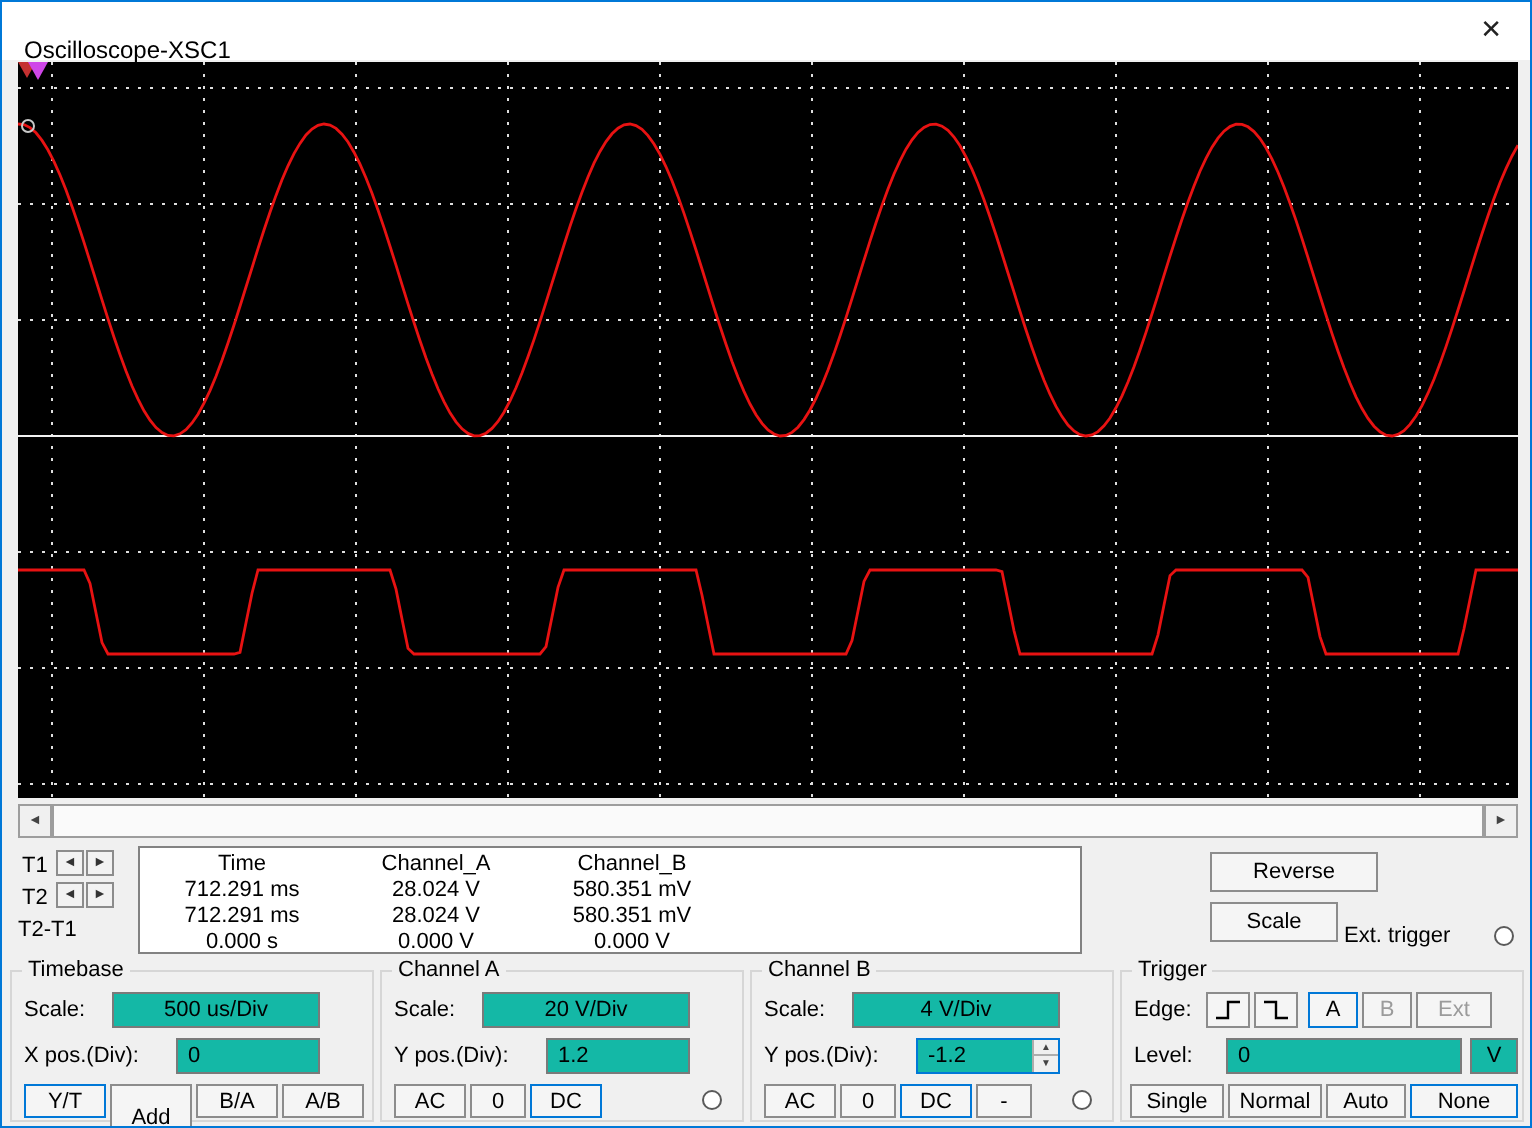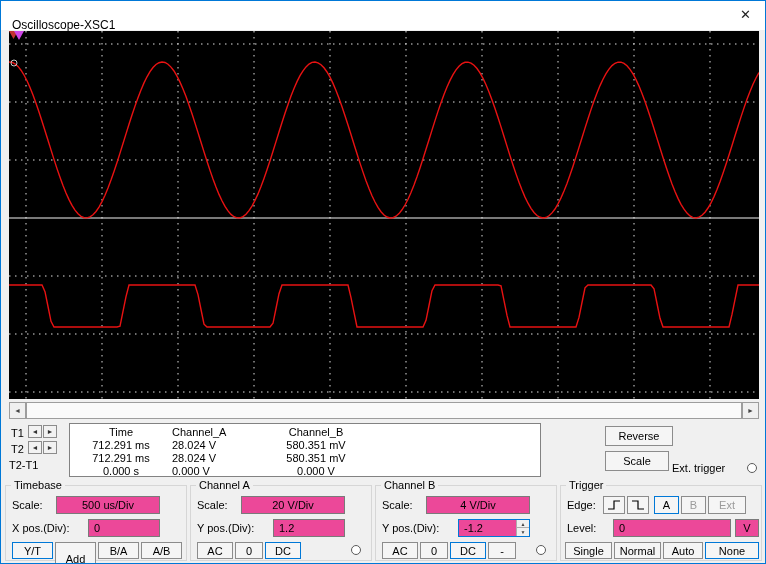--- a/index.html
+++ b/index.html
@@ -17,29 +17,29 @@
           display:flex; align-items:center; justify-content:center; }
   .sthumb { position:absolute; left:17px; top:0; width:716px; height:17px;
             background:#fafafa; border:1px solid #9d9d9d; }
   .lbl { position:absolute; line-height:18px; font-size:11px; white-space:nowrap; }
   .btn { position:absolute; display:flex; align-items:center; justify-content:center;
          background:#f5f5f5; border:1px solid #8c8c8c; font-size:11px; cursor:default; }
   .btn.sel { border:1px solid #0078d7; }
   .btn.dis { color:#9b9b9b; }
   .cbtn { position:absolute; width:14px; height:13px; background:#f2f2f2; border:1px solid #8c8c8c;
           font-size:7px; color:#333; display:flex; align-items:center; justify-content:center; }
-  .inp { position:absolute; height:18px; background:#ec4899; border:1px solid #7a7a7a;
+  .inp { position:absolute; height:18px; background:#14b8a6; border:1px solid #7a7a7a;
          display:flex; align-items:center; justify-content:center; font-size:11px; }
   .inp.left { justify-content:flex-start; padding-left:5px; }
   .inp.focus { border-color:#0078d7; }
   .measbox { position:absolute; left:68px; top:422px; width:472px; height:54px;
              background:#fff; border:1px solid #828282; overflow:hidden; }
   .mrow { display:flex; height:13px; line-height:13px; font-size:11px; }
   .mrow span:nth-child(1){ width:102px; text-align:center; }
-  .mrow span:nth-child(2){ width:92px;  }
+  .mrow span:nth-child(2){ width:92px;  text-align:center; }
   .mrow span:nth-child(3){ width:104px; text-align:center; }
   .group { position:absolute; height:76px; border:1px solid #d6d6d6; }
   .gtitle { position:absolute; top:-7px; left:5px; background:#f0f0f0; padding:0 3px; font-size:11px; }
   .radio { position:absolute; width:10px; height:10px; border:1px solid #5a5a5a;
            border-radius:50%; background:#fff; }
   .spin { position:absolute; right:0; top:0; width:13px; height:16px; border-left:1px solid #adadad; }
   .spin div { height:8px; background:#f0f0f0; font-size:5px; color:#444; text-align:center; line-height:8px; }
   .spin div:first-child { border-bottom:1px solid #adadad; }
 </style>
 </head>
@@ -113,21 +113,21 @@
       <span>28.024 V</span>
       <span>580.351 mV</span>
     </div>
     <div class="mrow">
       <span>0.000 s</span>
       <span>0.000 V</span>
       <span>0.000 V</span>
     </div>
   </div>
 
-  <div class="btn" style="left:604px;top:425px;width:68px;height:20px">Reverse</div>
+  <div class="btn" style="left:604px;top:425px;width:84px;height:20px">Reverse</div>
   <div class="btn" style="left:604px;top:450px;width:64px;height:20px">Scale</div>
   <span class="lbl" style="left:671px;top:458px">Ext. trigger</span>
   <div class="radio" style="left:746px;top:462px"></div>
 
   <div class="group" style="left:4px;top:484px;width:182px">
     <span class="gtitle">Timebase</span>
     <span class="lbl" style="left:6px;top:10px">Scale:</span>
     <div class="inp" style="left:50px;top:10px;width:104px">500 us/Div</div>
     <span class="lbl" style="left:6px;top:33px">X pos.(Div):</span>
     <div class="inp left" style="left:82px;top:33px;width:72px">0</div>

